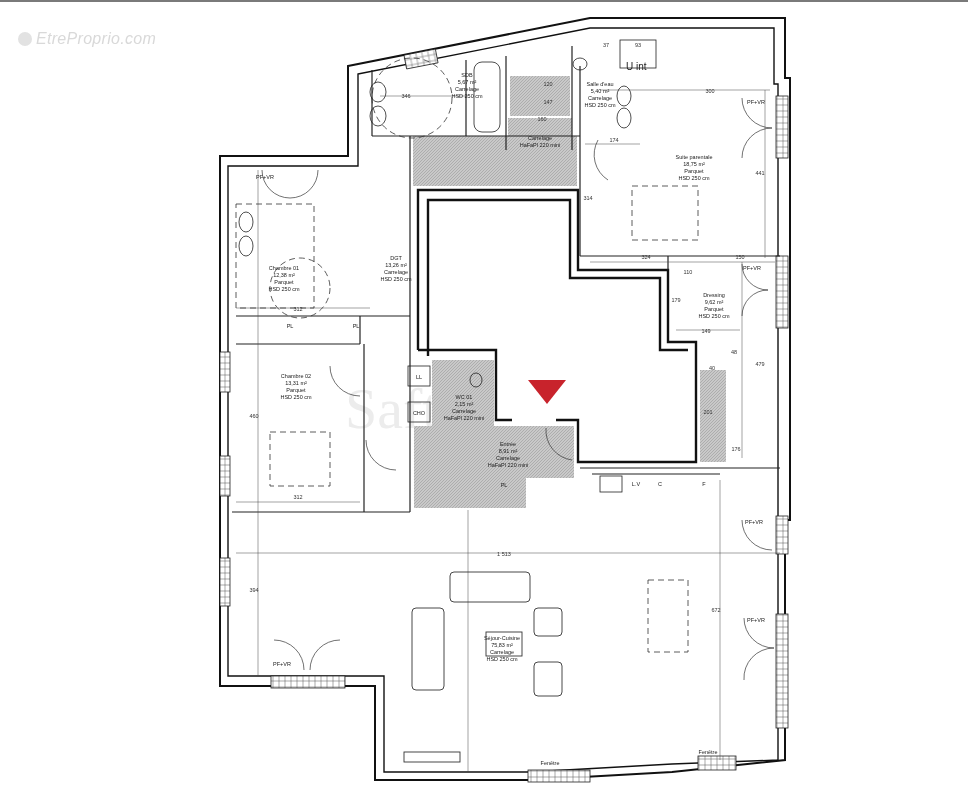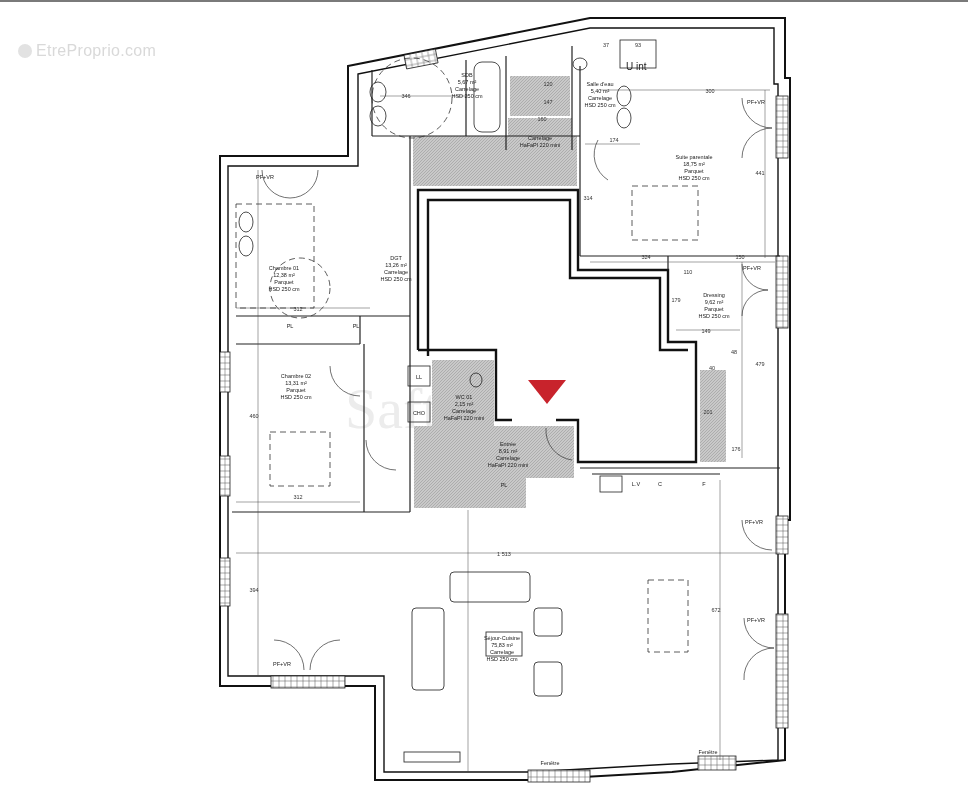--- a/index.html
+++ b/index.html
@@ -1,18 +1,18 @@
 <!DOCTYPE html>
 <html><head>
 <meta charset="utf-8">
 <style>
   html,body{margin:0;padding:0;background:#fff;}
   body{width:968px;height:800px;position:relative;overflow:hidden;font-family:"Liberation Sans",sans-serif;}
   .topbar{position:absolute;left:0;top:0;width:968px;height:2px;background:#7a7a7a;}
-  .watermark{position:absolute;left:18px;top:42px;font-size:16px;color:#d9d9d9;letter-spacing:0.3px;}
+  .watermark{position:absolute;left:18px;top:30px;font-size:16px;color:#d9d9d9;letter-spacing:0.3px;font-style:italic;}
   .watermark .dot{display:inline-block;width:14px;height:14px;border-radius:50%;background:#e2e2e2;vertical-align:-2px;margin-right:4px;}
   svg{position:absolute;left:0;top:0;}
   .lbl{font-family:"Liberation Sans",sans-serif;font-size:5.5px;fill:#222;text-anchor:middle;}
   .dim{font-family:"Liberation Sans",sans-serif;font-size:5.5px;fill:#333;text-anchor:middle;}
   .big{font-family:"Liberation Sans",sans-serif;font-size:10px;fill:#222;}
   .wm{font-family:"Liberation Serif",serif;font-size:58px;fill:#ececec;}
 </style>
 </head>
 <body>
 

